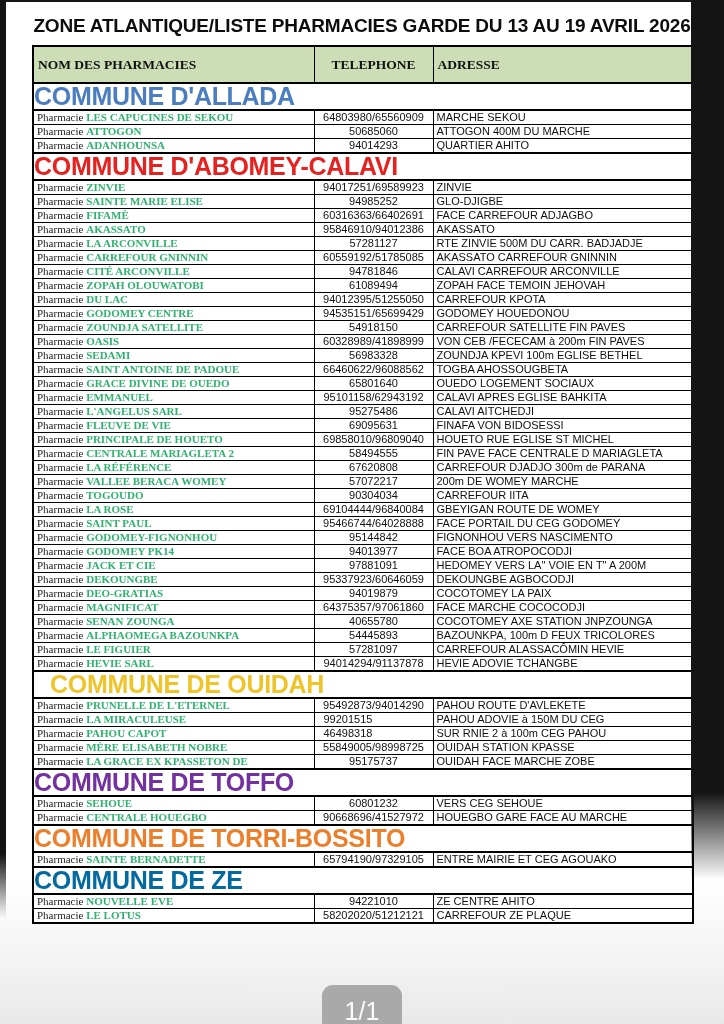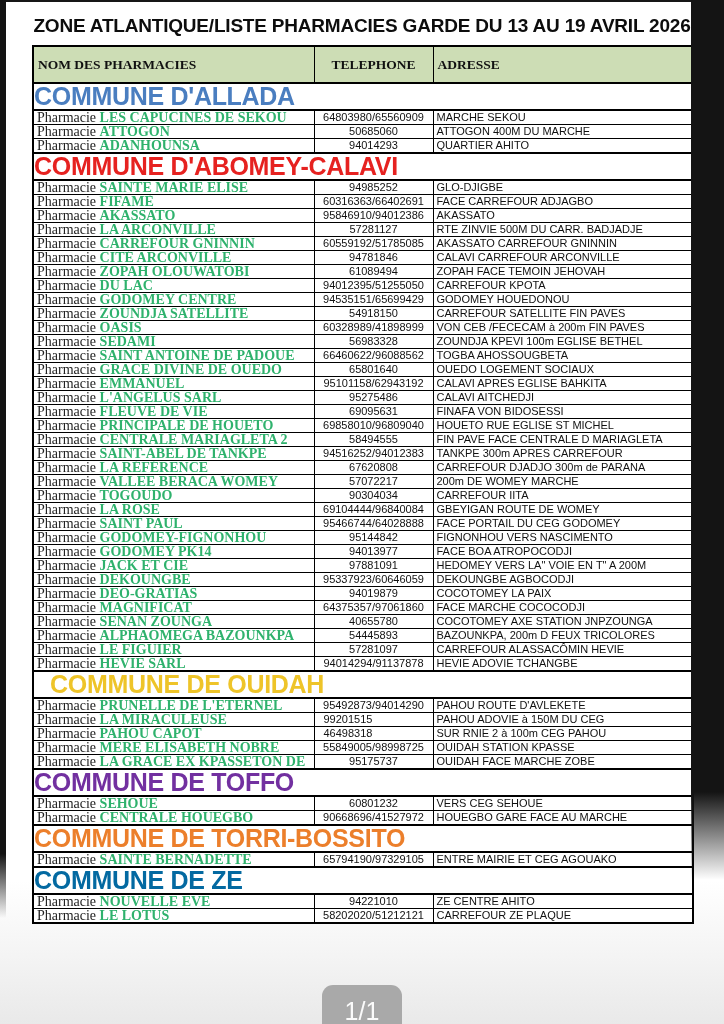--- a/index.html
+++ b/index.html
@@ -32,21 +32,21 @@
   }
   th.center{text-align:center;padding-left:0;}
   tr.commune{height:26px;}
   tr.commune td{
     text-align:left;font-weight:bold;font-size:25px;line-height:25px;
     border-top:2px solid #000;border-bottom:2px solid #000;
     font-family:"Liberation Sans", sans-serif;letter-spacing:-0.3px;
   }
   tr.datarow{height:14px;}
   td.namecell{
-    font-family:"Liberation Serif", serif;font-size:14px;line-height:13px;
+    font-family:"Liberation Serif", serif;font-size:11px;line-height:13px;
     padding-left:3px;color:#222;
   }
   td.namecell .pname{font-weight:bold;color:#2fb26d;}
   td.phonecell{
     font-size:11px;line-height:13px;text-align:center;color:#111;
     font-family:"Liberation Sans", sans-serif;
   }
   td.phonecell.left{text-align:left;padding-left:9px;}
   td.addrcell{
     font-size:11px;line-height:13px;padding-left:3px;color:#111;
@@ -97,20 +97,25 @@
         </tr>
         <tr class="datarow">
           <td class="namecell"><span>Pharmacie </span><span class="pname">ADANHOUNSA</span></td>
           <td class="phonecell">94014293</td>
           <td class="addrcell">QUARTIER AHITO</td>
         </tr>
         <tr class="commune">
           <td colspan="3" style="color: rgb(230, 34, 32);">COMMUNE D'ABOMEY-CALAVI</td>
         </tr>
         <tr class="datarow">
+          <td class="namecell"><span>Pharmacie </span><span class="pname">ZINVIE</span></td>
+          <td class="phonecell">94017251/69589923</td>
+          <td class="addrcell">ZINVIE</td>
+        </tr>
+        <tr class="datarow">
           <td class="namecell"><span>Pharmacie </span><span class="pname">SAINTE MARIE ELISE</span></td>
           <td class="phonecell">94985252</td>
           <td class="addrcell">GLO-DJIGBE</td>
         </tr>
         <tr class="datarow">
           <td class="namecell"><span>Pharmacie </span><span class="pname">FIFAMÈ</span></td>
           <td class="phonecell">60316363/66402691</td>
           <td class="addrcell">FACE CARREFOUR ADJAGBO</td>
         </tr>
         <tr class="datarow">
@@ -192,25 +197,20 @@
           <td class="namecell"><span>Pharmacie </span><span class="pname">PRINCIPALE DE HOUETO</span></td>
           <td class="phonecell">69858010/96809040</td>
           <td class="addrcell">HOUETO RUE EGLISE ST MICHEL</td>
         </tr>
         <tr class="datarow">
           <td class="namecell"><span>Pharmacie </span><span class="pname">CENTRALE MARIAGLETA 2</span></td>
           <td class="phonecell">58494555</td>
           <td class="addrcell">FIN PAVE FACE CENTRALE D MARIAGLETA</td>
         </tr>
         <tr class="datarow">
-          <td class="namecell"><span>Pharmacie </span><span class="pname">SAINT-ABEL DE TANKPE</span></td>
-          <td class="phonecell">94516252/94012383</td>
-          <td class="addrcell">TANKPE 300m APRES CARREFOUR</td>
-        </tr>
-        <tr class="datarow">
           <td class="namecell"><span>Pharmacie </span><span class="pname">LA RÉFÉRENCE</span></td>
           <td class="phonecell">67620808</td>
           <td class="addrcell">CARREFOUR DJADJO 300m de PARANA</td>
         </tr>
         <tr class="datarow">
           <td class="namecell"><span>Pharmacie </span><span class="pname">VALLEE BERACA WOMEY</span></td>
           <td class="phonecell">57072217</td>
           <td class="addrcell">200m DE WOMEY MARCHE</td>
         </tr>
         <tr class="datarow">
@@ -259,21 +259,21 @@
           <td class="addrcell">FACE MARCHE COCOCODJI</td>
         </tr>
         <tr class="datarow">
           <td class="namecell"><span>Pharmacie </span><span class="pname">SENAN ZOUNGA</span></td>
           <td class="phonecell">40655780</td>
           <td class="addrcell">COCOTOMEY AXE STATION JNPZOUNGA</td>
         </tr>
         <tr class="datarow">
           <td class="namecell"><span>Pharmacie </span><span class="pname">ALPHAOMEGA BAZOUNKPA</span></td>
           <td class="phonecell">54445893</td>
-          <td class="addrcell">BAZOUNKPA, 200m D FEUX TRICOLORES</td>
+          <td class="addrcell">BAZOUNKPA, 100m D FEUX TRICOLORES</td>
         </tr>
         <tr class="datarow">
           <td class="namecell"><span>Pharmacie </span><span class="pname">LE FIGUIER</span></td>
           <td class="phonecell">57281097</td>
           <td class="addrcell">CARREFOUR ALASSACÔMIN HEVIE</td>
         </tr>
         <tr class="datarow">
           <td class="namecell"><span>Pharmacie </span><span class="pname">HEVIE SARL</span></td>
           <td class="phonecell">94014294/91137878</td>
           <td class="addrcell">HEVIE ADOVIE TCHANGBE</td>

